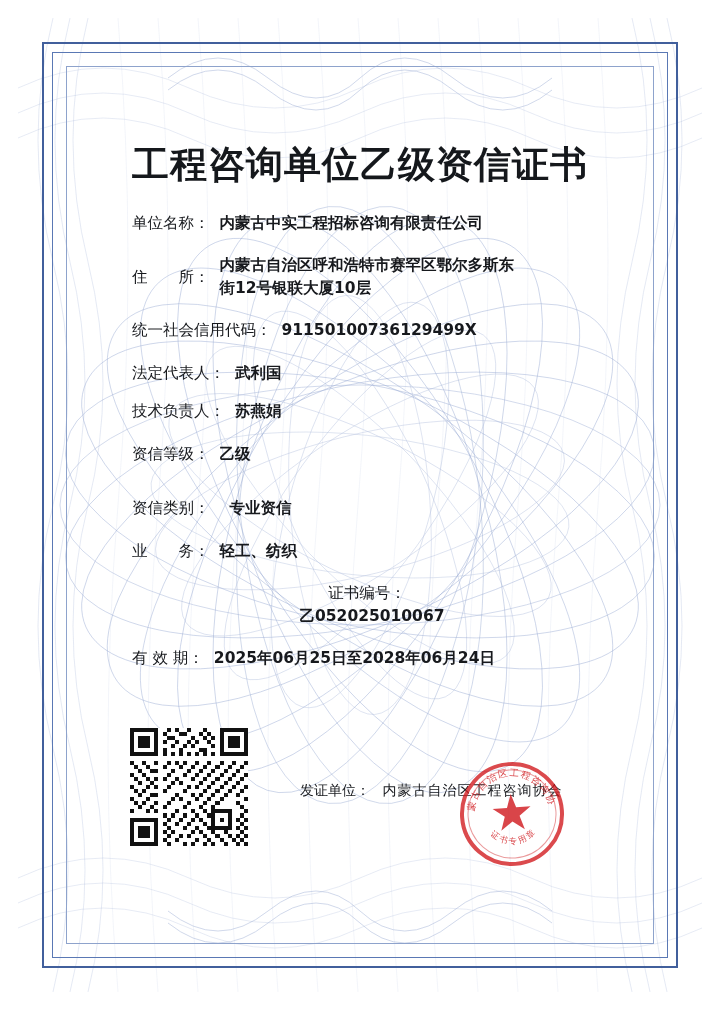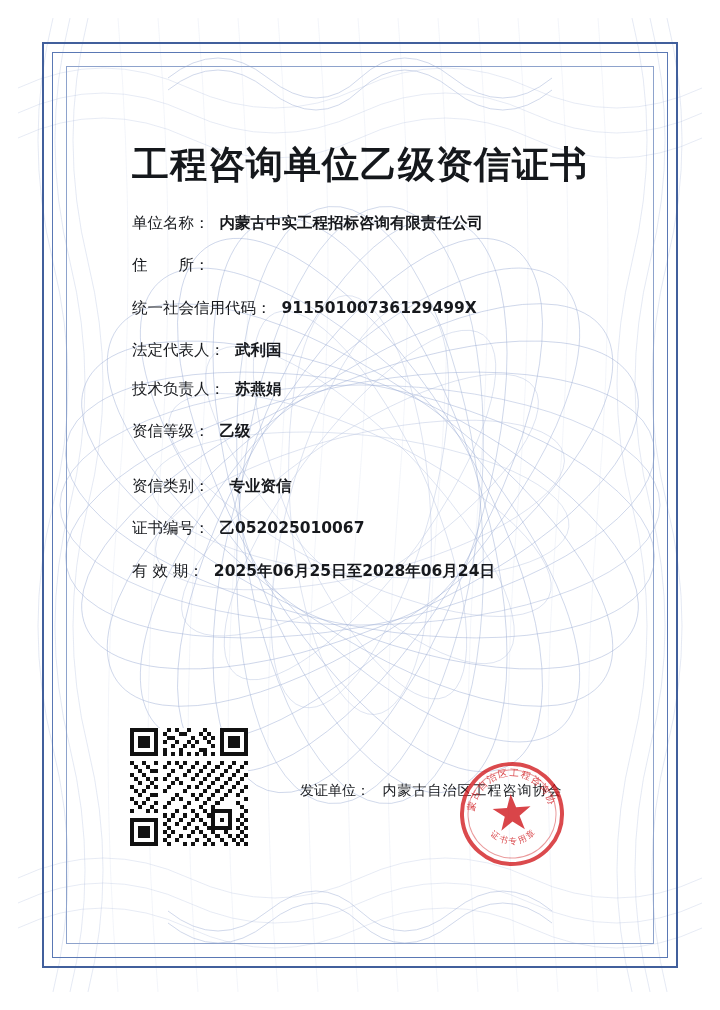--- a/index.html
+++ b/index.html
@@ -119,21 +119,21 @@
 
   
   .row-name   { margin-bottom: 20px; }
   .row-addr   { margin-bottom: 20px; }
   .row-code   { margin-bottom: 20px; }
   .row-legal  { margin-bottom: 16px; }
   .row-tech   { margin-bottom: 20px; }
   .row-level  { margin-bottom: 32px; }
   .row-type   { margin-bottom: 20px; gap: 10px; }
   .row-biz    { margin-bottom: 20px; }
-  .row-no     { margin-bottom: 20px; }
+  .row-no     { margin-bottom: 20px; flex-direction: column; }
   .row-valid  { margin-bottom: 0; }
 
   
   .qr {
     position: absolute;
     left: 130px;
     top: 728px;
     width: 118px;
     height: 118px;
     background: #ffffff;
@@ -266,20 +266,24 @@
 
     <div class="fields">
 
       <div class="field-row row-name">
         <span class="field-label">单位名称：</span>
         <span class="field-value">内蒙古中实工程招标咨询有限责任公司</span>
       </div>
 
       <div class="field-row row-addr">
         <span class="field-label">住　　所：</span>
+        <span class="field-value">
+          <span>内蒙古自治区呼和浩特市赛罕区鄂尔多斯东</span>
+          <span class="line2">街12号银联大厦10层</span>
+        </span>
       </div>
 
       <div class="field-row row-code">
         <span class="field-label">统一社会信用代码：</span>
         <span class="field-value">91150100736129499X</span>
       </div>
 
       <div class="field-row row-legal">
         <span class="field-label">法定代表人：</span>
         <span class="field-value">武利国</span>
@@ -293,20 +297,24 @@
       <div class="field-row row-level">
         <span class="field-label">资信等级：</span>
         <span class="field-value">乙级</span>
       </div>
 
       <div class="field-row row-type">
         <span class="field-label">资信类别：</span>
         <span class="field-value">专业资信</span>
       </div>
 
+      <div class="field-row row-biz">
+        <span class="field-label">业　　务：</span>
+        <span class="field-value">轻工、纺织</span>
+      </div>
 
       <div class="field-row row-no">
         <span class="field-label">证书编号：</span>
         <span class="field-value">乙052025010067</span>
       </div>
 
       <div class="field-row row-valid">
         <span class="field-label">有 效 期：</span>
         <span class="field-value">2025年06月25日至2028年06月24日</span>
       </div>

